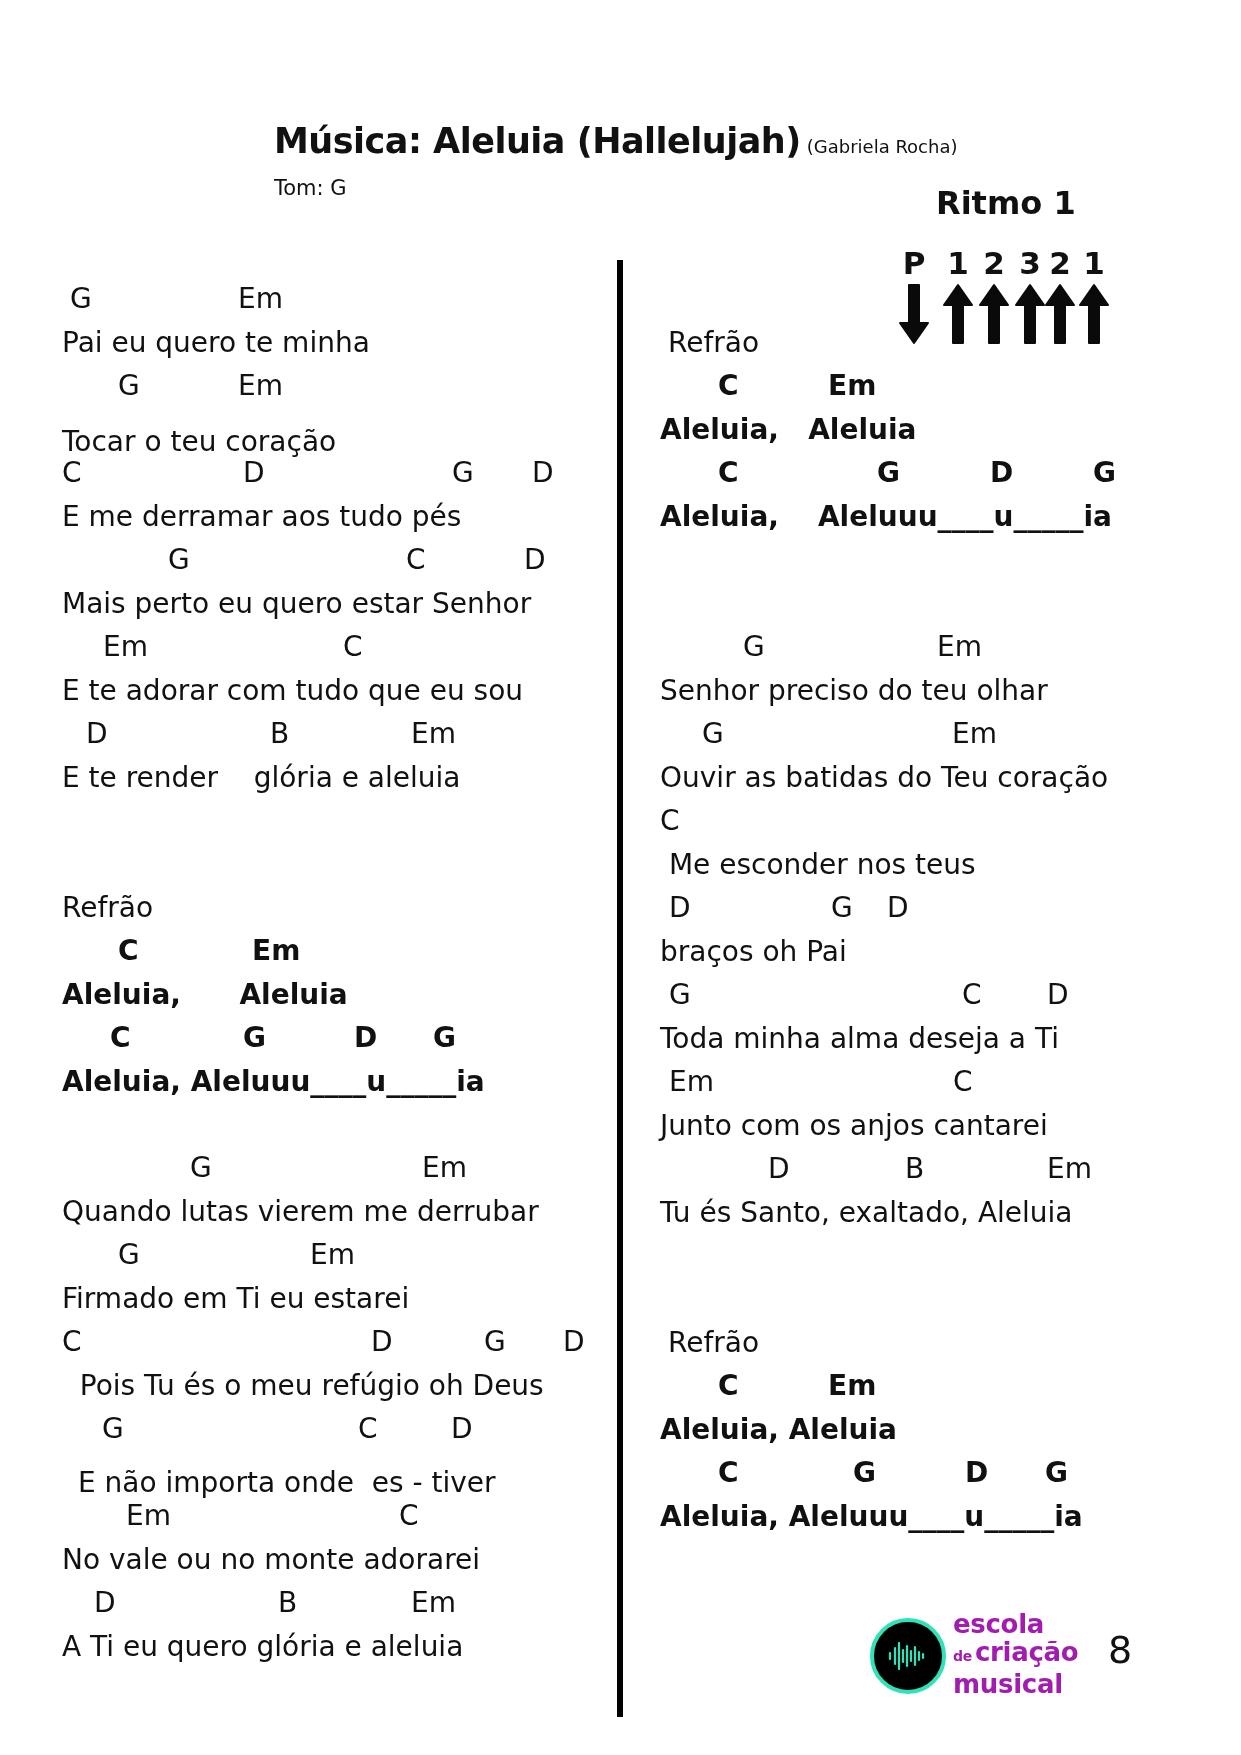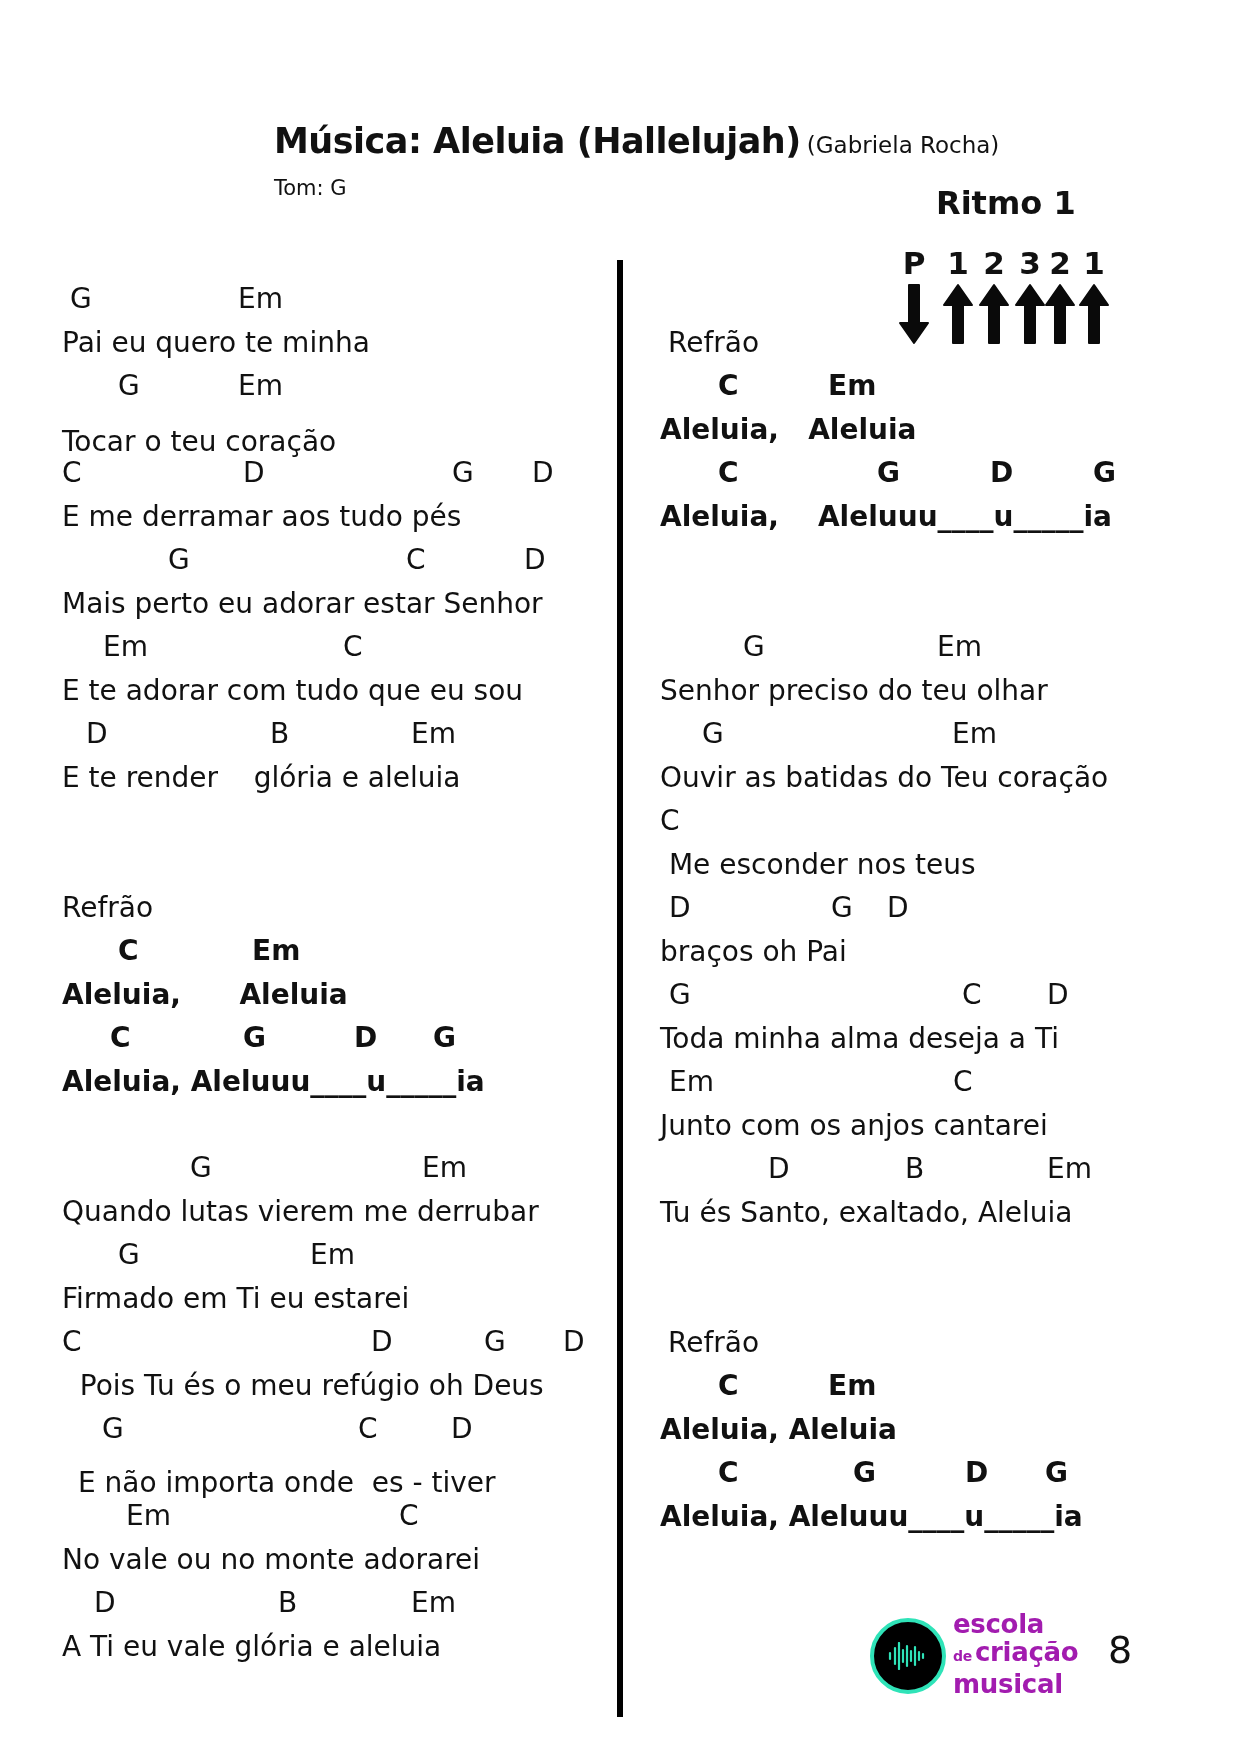--- a/index.html
+++ b/index.html
@@ -1,20 +1,20 @@
 <!DOCTYPE html>
 <html><head>
 <meta charset="utf-8">
 <style>
   html, body { margin: 0; padding: 0; background: #ffffff; }
   body { width: 1241px; height: 1755px; position: relative; overflow: hidden;
          font-family: "DejaVu Sans", sans-serif; color: #111; }
   .abs { position: absolute; white-space: pre; line-height: 1; }
   .title { left: 274px; top: 124px; font-size: 35px; font-weight: bold; letter-spacing: -0.5px; }
-  .artist { font-size: 23px; font-weight: normal; letter-spacing: 0; margin-left: 6px; }
+  .artist { font-size: 18px; font-weight: normal; letter-spacing: 0; margin-left: 6px; }
   .tom { left: 274px; top: 178px; font-size: 21px; }
   .ritmo-title { left: 936px; top: 187px; font-size: 32px; font-weight: bold; }
   .strum { position: absolute; left: 898px; top: 245px; width: 220px; height: 100px; }
   .strum-label { position: absolute; top: 0; font-size: 31px; font-weight: bold; width: 32px; text-align: center; }
   .strum-arrow { position: absolute; top: 38px; width: 32px; height: 62px; }
   .divider { position: absolute; left: 617px; top: 260px; width: 6px; height: 1457px; background: #000; }
   .lyr { font-size: 28px; }
   .chord { position: absolute; font-size: 28px; white-space: pre; line-height: 1; }
   .bold { font-weight: bold; }
   .logo { position: absolute; left: 870px; top: 1618px; width: 76px; height: 76px; border-radius: 50%;
@@ -77,21 +77,21 @@
         <span class="chord" style="left: 243px; top: 459px;">D</span>
         <span class="chord" style="left: 452px; top: 459px;">G</span>
         <span class="chord" style="left: 532px; top: 459px;">D</span>
       </div>
       <div class="abs lyr" style="left: 62px; top: 503px;">E me derramar aos tudo pés</div>
       <div>
         <span class="chord" style="left: 168px; top: 546px;">G</span>
         <span class="chord" style="left: 406px; top: 546px;">C</span>
         <span class="chord" style="left: 524px; top: 546px;">D</span>
       </div>
-      <div class="abs lyr" style="left: 62px; top: 590px;">Mais perto eu adorar estar Senhor</div>
+      <div class="abs lyr" style="left: 62px; top: 590px;">Mais perto eu quero estar Senhor</div>
       <div>
         <span class="chord" style="left: 103px; top: 633px;">Em</span>
         <span class="chord" style="left: 343px; top: 633px;">C</span>
       </div>
       <div class="abs lyr" style="left: 62px; top: 677px;">E te adorar com tudo que eu sou</div>
       <div>
         <span class="chord" style="left: 86px; top: 720px;">D</span>
         <span class="chord" style="left: 270px; top: 720px;">B</span>
         <span class="chord" style="left: 411px; top: 720px;">Em</span>
       </div>
@@ -135,21 +135,21 @@
       <div>
         <span class="chord" style="left: 126px; top: 1502px;">Em</span>
         <span class="chord" style="left: 399px; top: 1502px;">C</span>
       </div>
       <div class="abs lyr" style="left: 62px; top: 1546px;">No vale ou no monte adorarei</div>
       <div>
         <span class="chord" style="left: 94px; top: 1589px;">D</span>
         <span class="chord" style="left: 278px; top: 1589px;">B</span>
         <span class="chord" style="left: 411px; top: 1589px;">Em</span>
       </div>
-      <div class="abs lyr" style="left: 62px; top: 1633px;">A Ti eu vale glória e aleluia</div>
+      <div class="abs lyr" style="left: 62px; top: 1633px;">A Ti eu quero glória e aleluia</div>
     </div>
   <div id="right-col">
       <div class="abs lyr" style="left: 668px; top: 329px;">Refrão</div>
       <div>
         <span class="chord bold" style="left: 718px; top: 372px;">C</span>
         <span class="chord bold" style="left: 828px; top: 372px;">Em</span>
       </div>
       <div class="abs lyr bold" style="left: 660px; top: 416px;">Aleluia,   Aleluia</div>
       <div>
         <span class="chord bold" style="left: 718px; top: 459px;">C</span>

